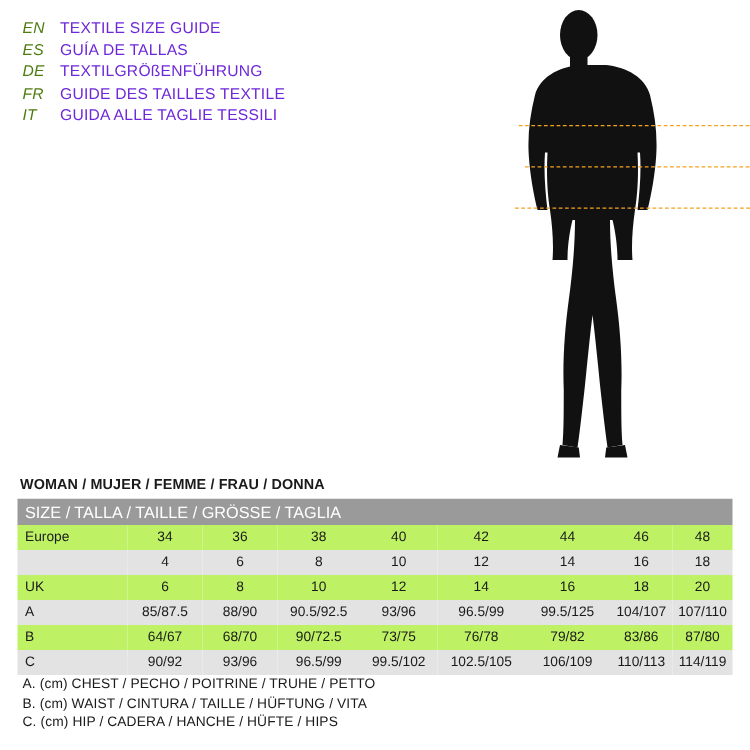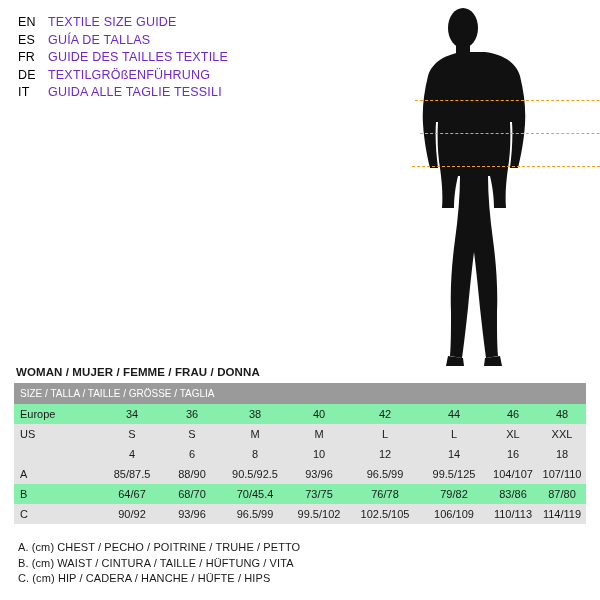--- a/index.html
+++ b/index.html
@@ -30,21 +30,22 @@
   .title-row {
     display: flex;
     align-items: baseline;
     font-size: 12.5px;
     line-height: 17.5px;
     letter-spacing: 0.2px;
   }
   .title-lang {
     width: 30px;
     flex: 0 0 30px;
-    color: #000000;
+    color: #4d7c0f;
+    font-style: italic;
   }
   .title-text {
     color: #6d28d9;
     white-space: nowrap;
   }
 
   
   .figure-wrap {
     position: absolute;
     right: 0px;
@@ -60,21 +61,21 @@
   .measure-line {
     position: absolute;
     height: 0;
     border-top: 1px dashed #f4a11c;
   }
 
   
   .table-section {
     position: absolute;
     left: 14px;
-    top: 366px;
+    top: 382px;
     width: 572px;
   }
   .woman-head {
     font-size: 11.5px;
     font-weight: bold;
     letter-spacing: 0.1px;
     color: #1a1a1a;
     margin: 0 0 5px 2px;
   }
   table.size-table {
@@ -89,28 +90,28 @@
     text-align: center;
     color: #1a1a1a;
     font-family: "Liberation Sans", sans-serif;
     white-space: nowrap;
   }
   table.size-table tr.head-row td {
     background: #9a9a9a;
     color: #ffffff;
     text-align: left;
     padding-left: 6px;
-    font-size: 10px;
+    font-size: 13px;
     height: 17px;
   }
   table.size-table tr.shade td {
     background: #e3e3e3;
   }
   table.size-table tr.plain td {
-    background: #86efac;
+    background: #bef264;
   }
   table.size-table td.rowlabel {
     text-align: left;
     padding-left: 6px;
   }
 
   
   .legend {
     position: absolute;
     left: 18px;
@@ -135,26 +136,26 @@
   <div class="title-block">
     <div class="title-row">
       <span class="title-lang">EN</span>
       <span class="title-text">TEXTILE SIZE GUIDE</span>
     </div>
     <div class="title-row">
       <span class="title-lang">ES</span>
       <span class="title-text">GUÍA DE TALLAS</span>
     </div>
     <div class="title-row">
+      <span class="title-lang">DE</span>
+      <span class="title-text">TEXTILGRÖßENFÜHRUNG</span>
+    </div>
+    <div class="title-row">
       <span class="title-lang">FR</span>
       <span class="title-text">GUIDE DES TAILLES TEXTILE</span>
-    </div>
-    <div class="title-row">
-      <span class="title-lang">DE</span>
-      <span class="title-text">TEXTILGRÖßENFÜHRUNG</span>
     </div>
     <div class="title-row">
       <span class="title-lang">IT</span>
       <span class="title-text">GUIDA ALLE TAGLIE TESSILI</span>
     </div>
   </div>
 
   <div class="figure-wrap">
     <svg class="figure-svg" width="250" height="378" viewBox="0 0 250 378">
       <g fill="#111111">
@@ -236,57 +237,57 @@
           <td>34</td>
           <td>36</td>
           <td>38</td>
           <td>40</td>
           <td>42</td>
           <td>44</td>
           <td>46</td>
           <td>48</td>
         </tr>
         <tr class="shade">
-          <td class="rowlabel">US</td>
-          <td>S</td>
-          <td>S</td>
-          <td>M</td>
-          <td>M</td>
-          <td>L</td>
-          <td>L</td>
-          <td>XL</td>
-          <td>XXL</td>
-        </tr>
-        <tr class="shade">
           <td class="rowlabel"></td>
           <td>4</td>
           <td>6</td>
           <td>8</td>
           <td>10</td>
           <td>12</td>
           <td>14</td>
           <td>16</td>
           <td>18</td>
+        </tr>
+        <tr class="plain">
+          <td class="rowlabel">UK</td>
+          <td>6</td>
+          <td>8</td>
+          <td>10</td>
+          <td>12</td>
+          <td>14</td>
+          <td>16</td>
+          <td>18</td>
+          <td>20</td>
         </tr>
         <tr class="shade">
           <td class="rowlabel">A</td>
           <td>85/87.5</td>
           <td>88/90</td>
           <td>90.5/92.5</td>
           <td>93/96</td>
           <td>96.5/99</td>
           <td>99.5/125</td>
           <td>104/107</td>
           <td>107/110</td>
         </tr>
         <tr class="plain">
           <td class="rowlabel">B</td>
           <td>64/67</td>
           <td>68/70</td>
-          <td>70/45.4</td>
+          <td>90/72.5</td>
           <td>73/75</td>
           <td>76/78</td>
           <td>79/82</td>
           <td>83/86</td>
           <td>87/80</td>
         </tr>
         <tr class="shade">
           <td class="rowlabel">C</td>
           <td>90/92</td>
           <td>93/96</td>

